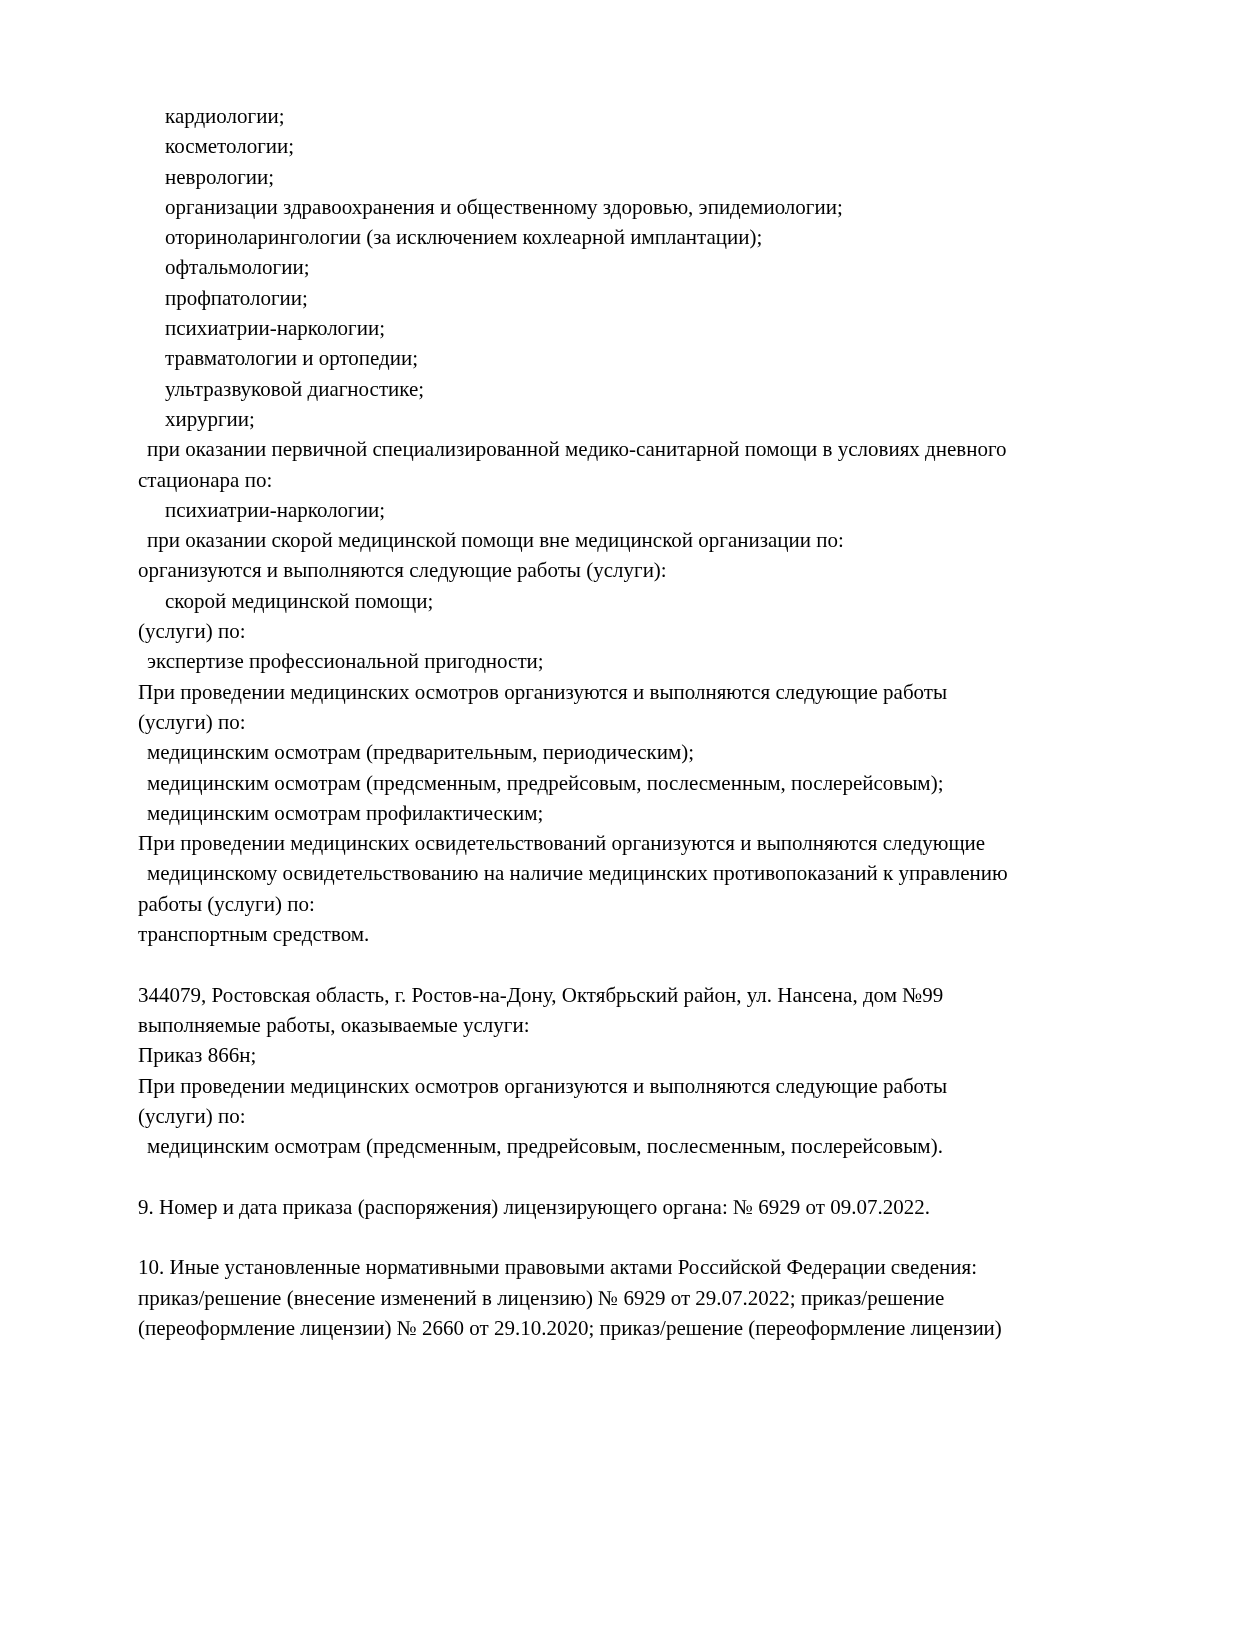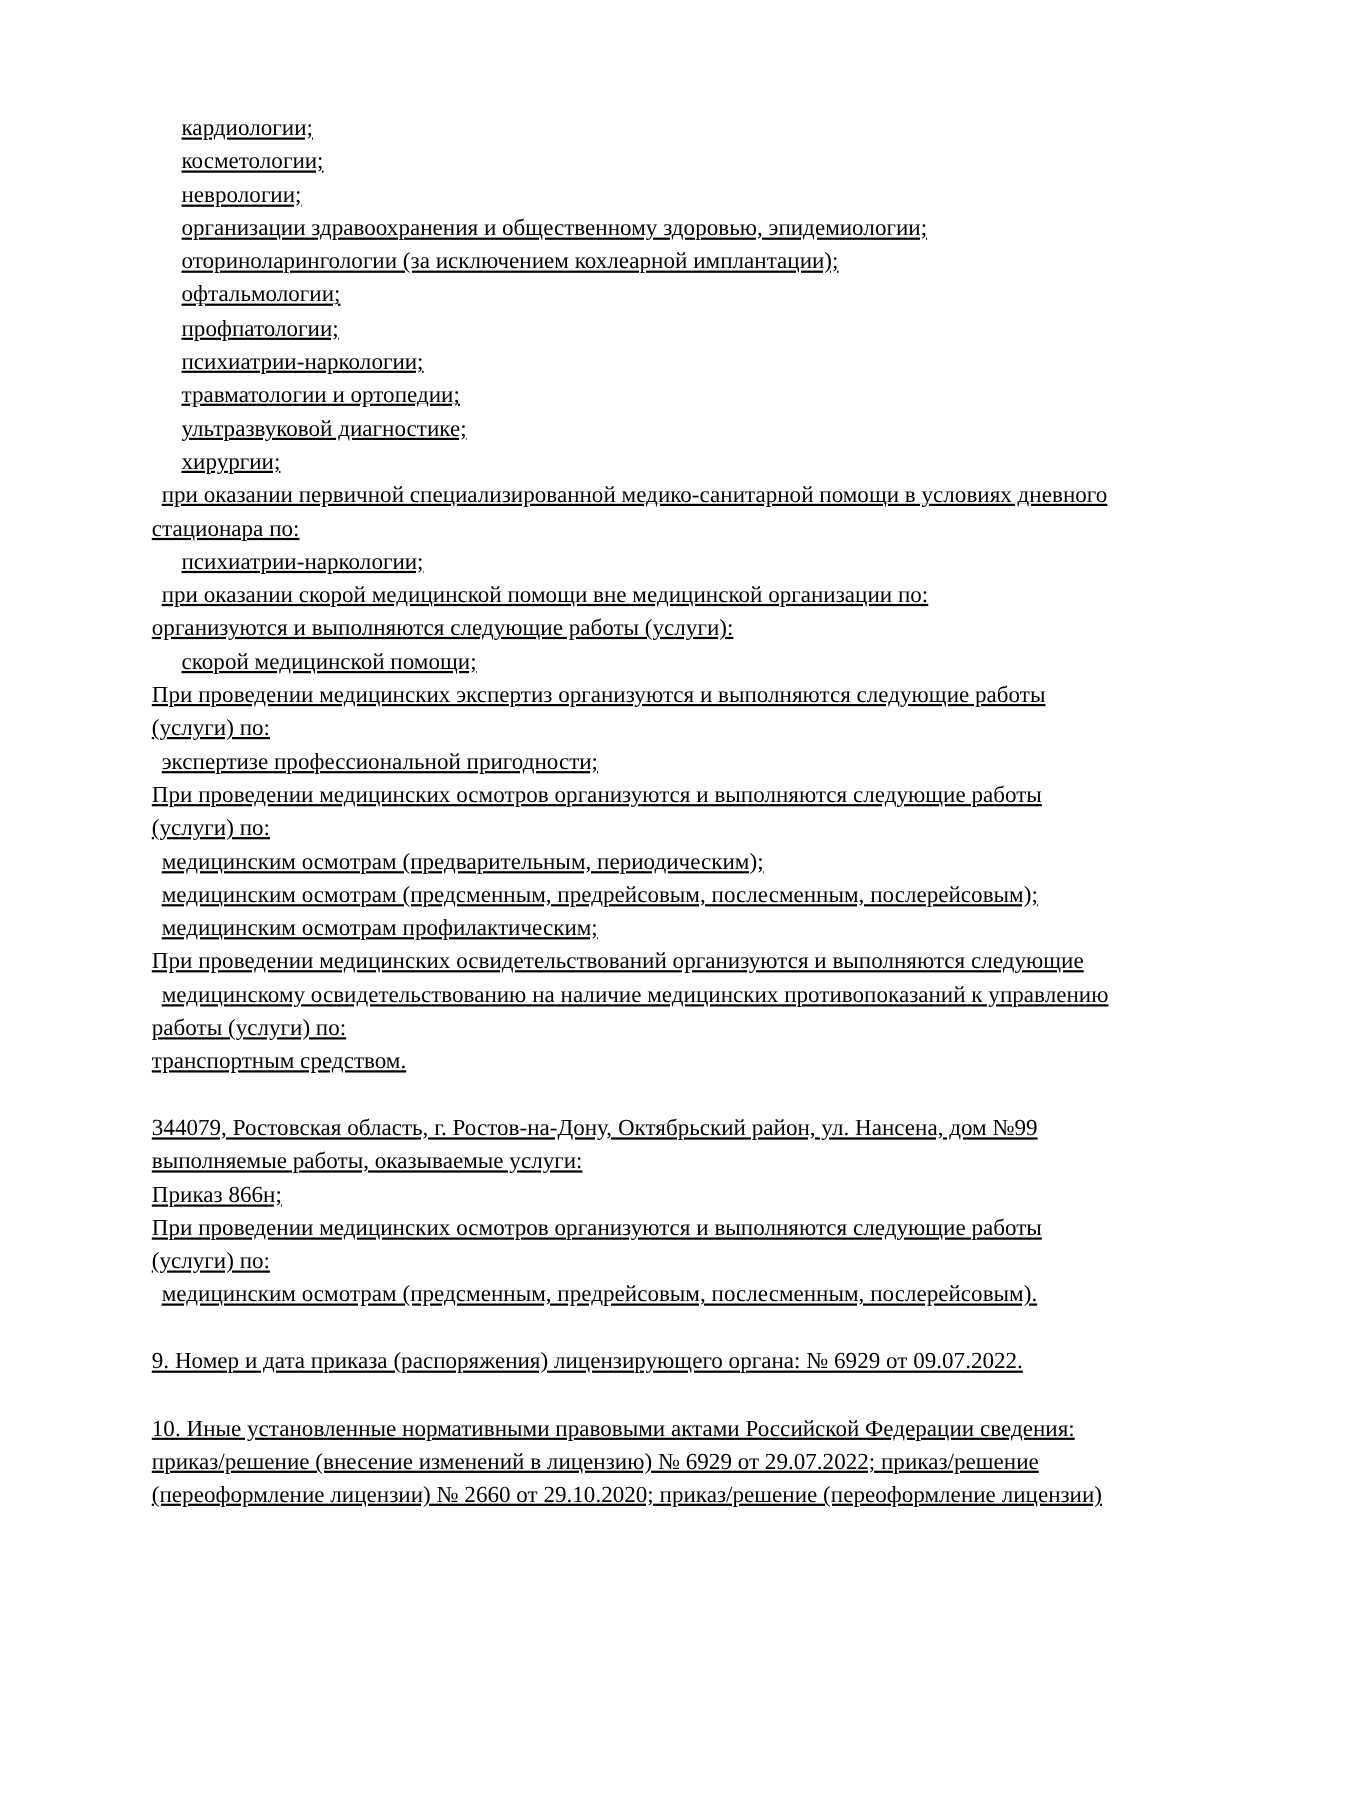--- a/index.html
+++ b/index.html
@@ -17,21 +17,20 @@
   }
   .page {
     width: 1240px;
     height: 1650px;
     box-sizing: border-box;
   }
   .text-block {
     padding-top: 101px;
     padding-left: 138px;
     padding-right: 100px;
-    text-decoration: underline;
   }
   .line {
     margin: 0;
     padding: 0;
     height: 30.3px;
     line-height: 30.3px;
     font-size: 21px;
     white-space: pre;
     letter-spacing: 0px;
   }
@@ -53,21 +52,20 @@
       <p class="line indent-2">психиатрии-наркологии;</p>
       <p class="line indent-2">травматологии и ортопедии;</p>
       <p class="line indent-2">ультразвуковой диагностике;</p>
       <p class="line indent-2">хирургии;</p>
       <p class="line indent-1">при оказании первичной специализированной медико-санитарной помощи в условиях дневного</p>
       <p class="line indent-0">стационара по:</p>
       <p class="line indent-2">психиатрии-наркологии;</p>
       <p class="line indent-1">при оказании скорой медицинской помощи вне медицинской организации по:</p>
       <p class="line indent-0">организуются и выполняются следующие работы (услуги):</p>
       <p class="line indent-2">скорой медицинской помощи;</p>
-      <p class="line indent-0">При проведении медицинских экспертиз организуются и выполняются следующие работы</p>
       <p class="line indent-0">(услуги) по:</p>
       <p class="line indent-1">экспертизе профессиональной пригодности;</p>
       <p class="line indent-0">При проведении медицинских осмотров организуются и выполняются следующие работы</p>
       <p class="line indent-0">(услуги) по:</p>
       <p class="line indent-1">медицинским осмотрам (предварительным, периодическим);</p>
       <p class="line indent-1">медицинским осмотрам (предсменным, предрейсовым, послесменным, послерейсовым);</p>
       <p class="line indent-1">медицинским осмотрам профилактическим;</p>
       <p class="line indent-0">При проведении медицинских освидетельствований организуются и выполняются следующие</p>
       <p class="line indent-1">медицинскому освидетельствованию на наличие медицинских противопоказаний к управлению</p>
       <p class="line indent-0">работы (услуги) по:</p>

